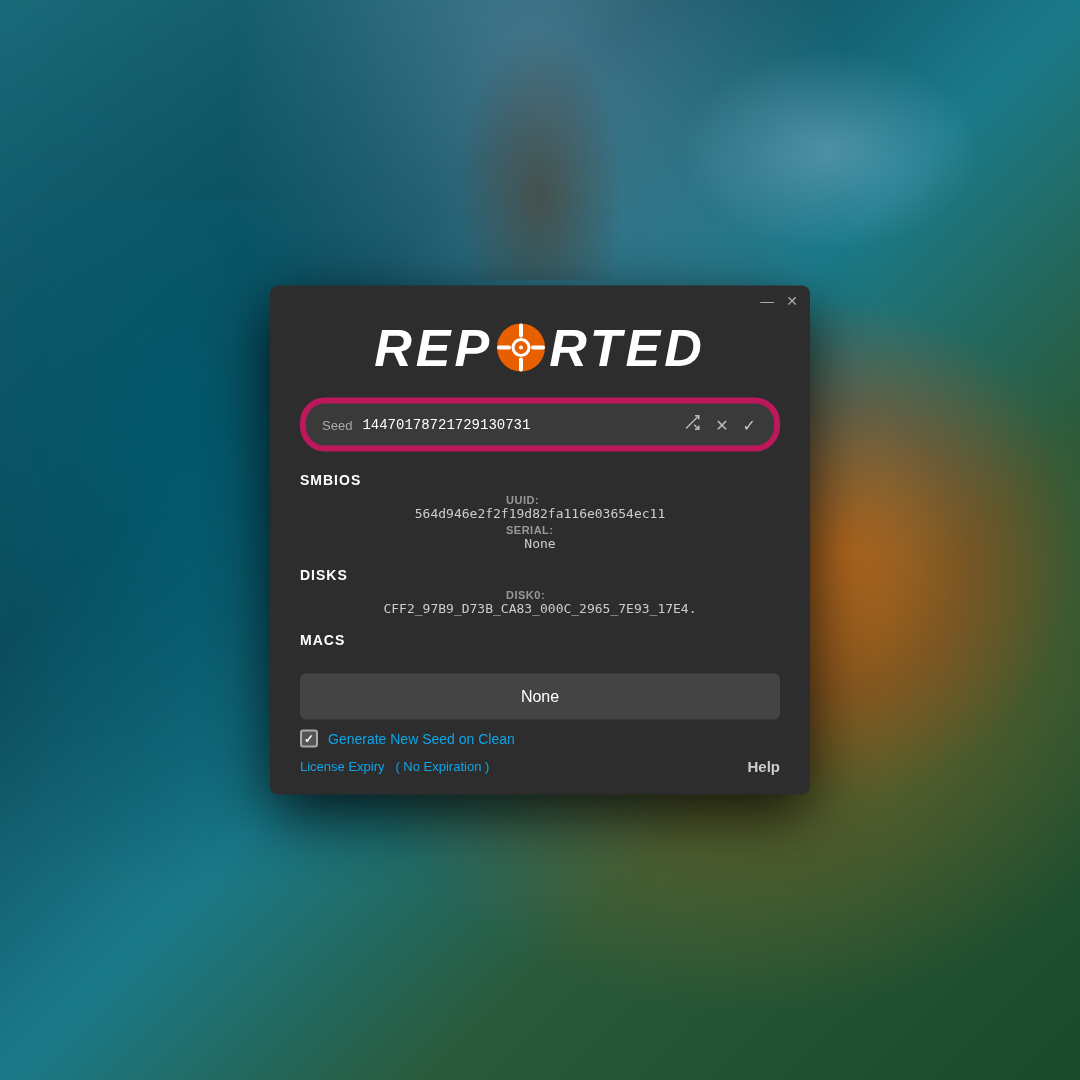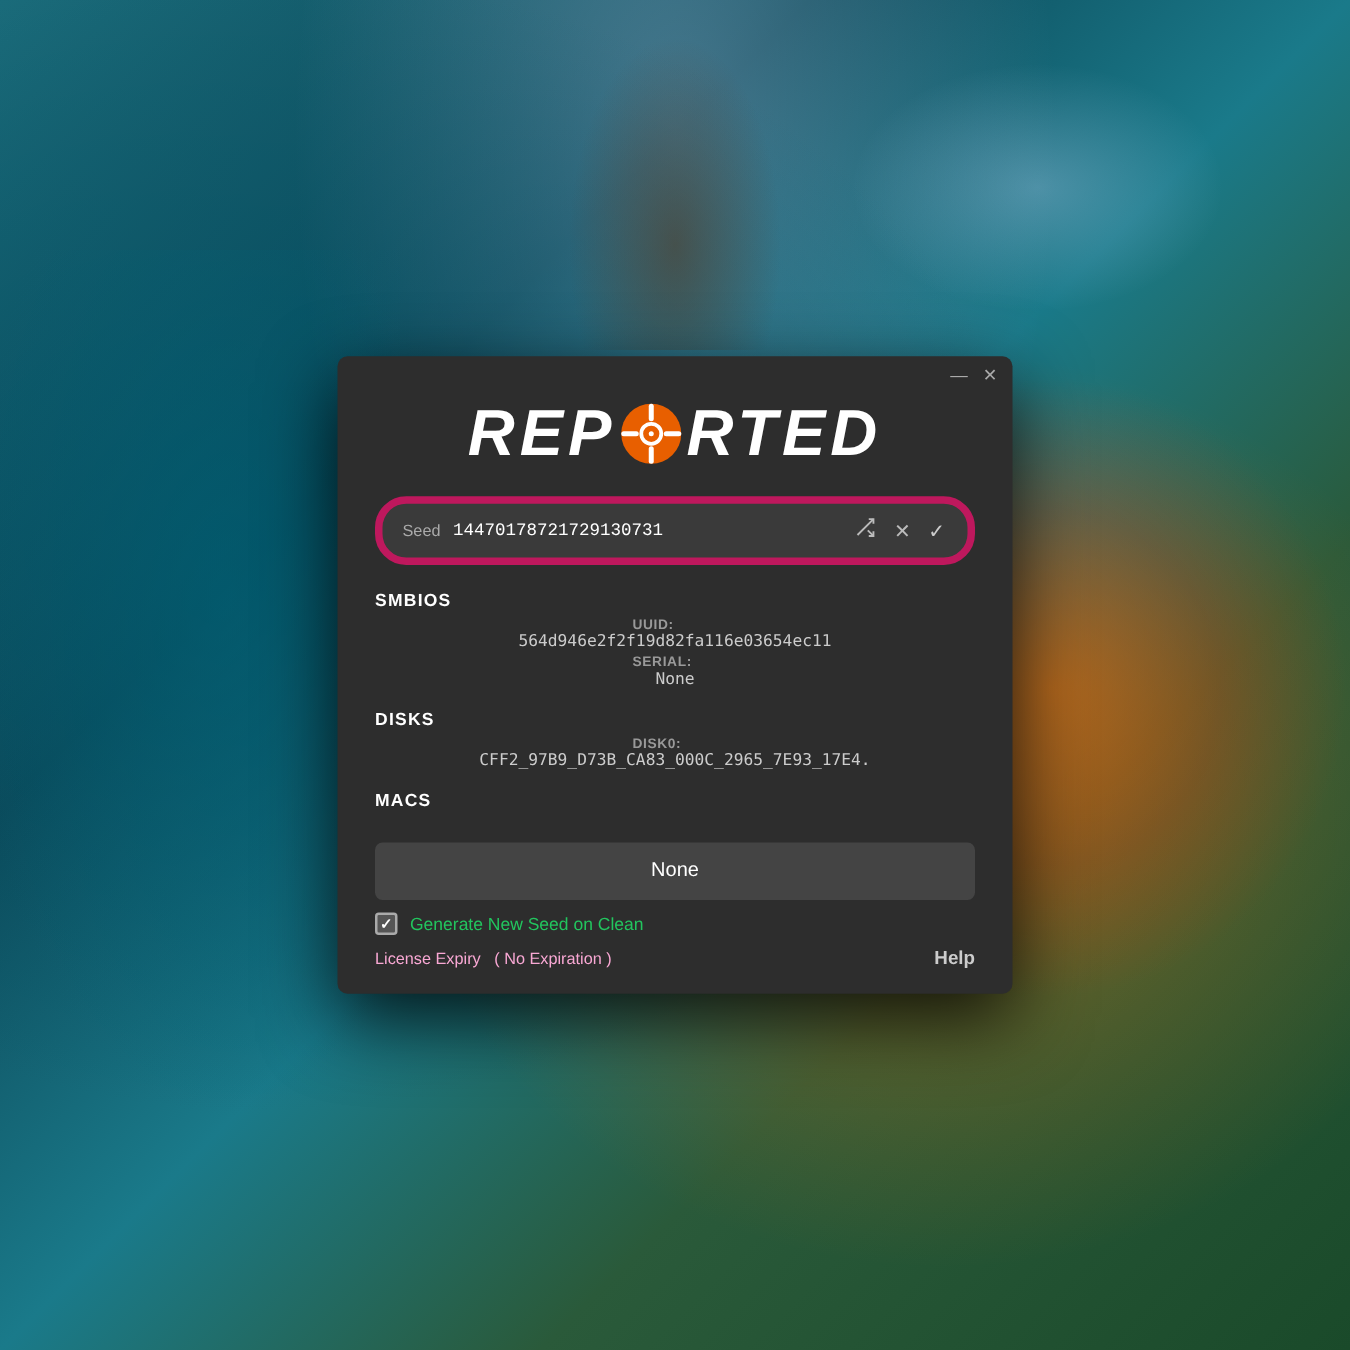--- a/index.html
+++ b/index.html
@@ -222,34 +222,34 @@
       border-color: #aaa;
     }
 
     .checkbox-checkmark {
       color: #ffffff;
       font-size: 12px;
       font-weight: bold;
     }
 
     .checkbox-label {
-      color: #22c55e;
+      color: #0ea5e9;
       font-size: 14px;
     }
 
     .bottom-row {
       display: flex;
       justify-content: space-between;
       align-items: center;
       padding: 0 30px;
       margin-top: 4px;
     }
 
     .license-text {
-      color: #f9a8d4;
+      color: #0ea5e9;
       font-size: 13px;
     }
 
     .help-btn {
       background: none;
       border: none;
       color: #cccccc;
       font-size: 15px;
       font-weight: 600;
       cursor: pointer;

